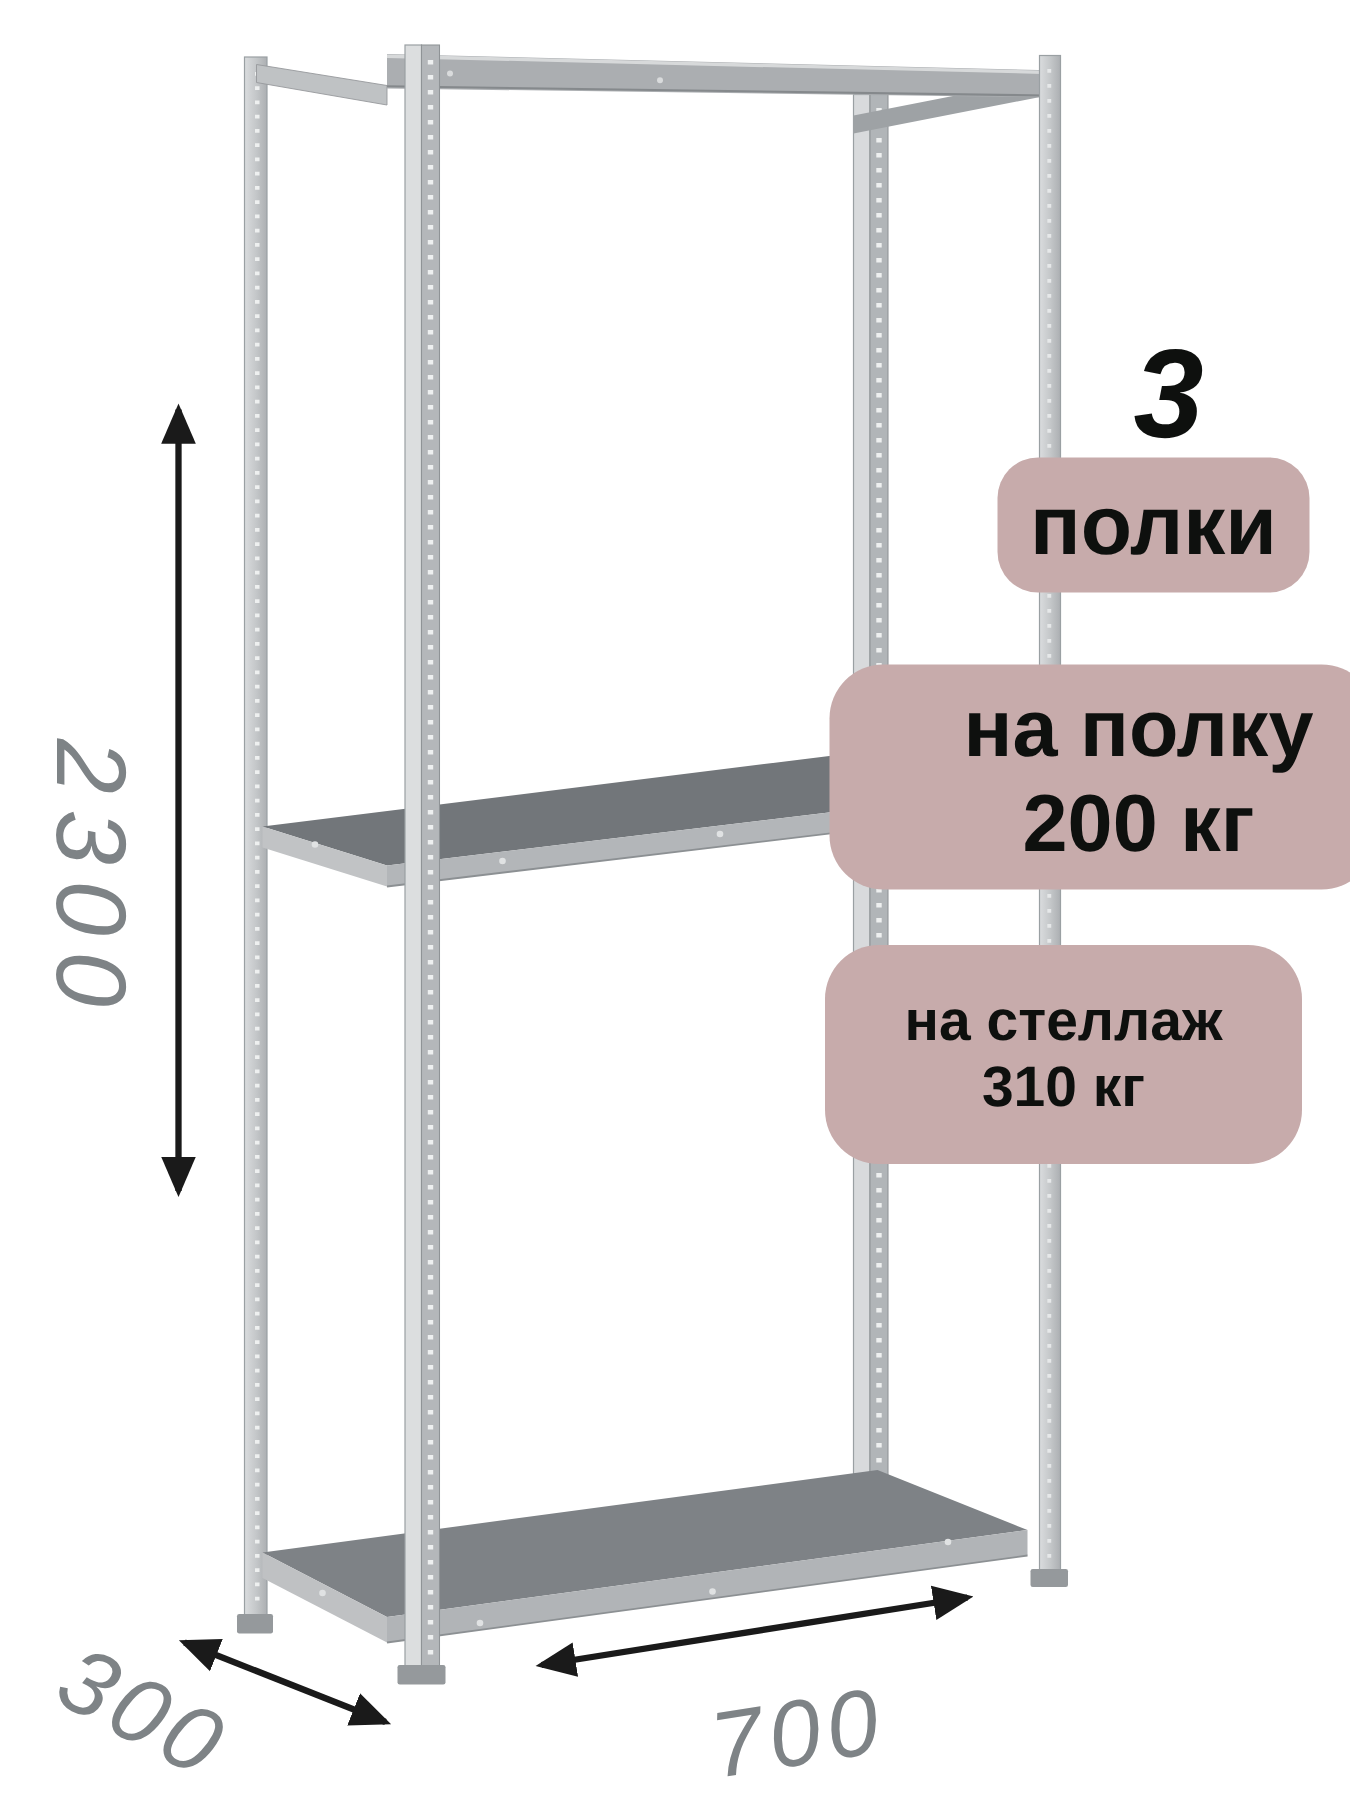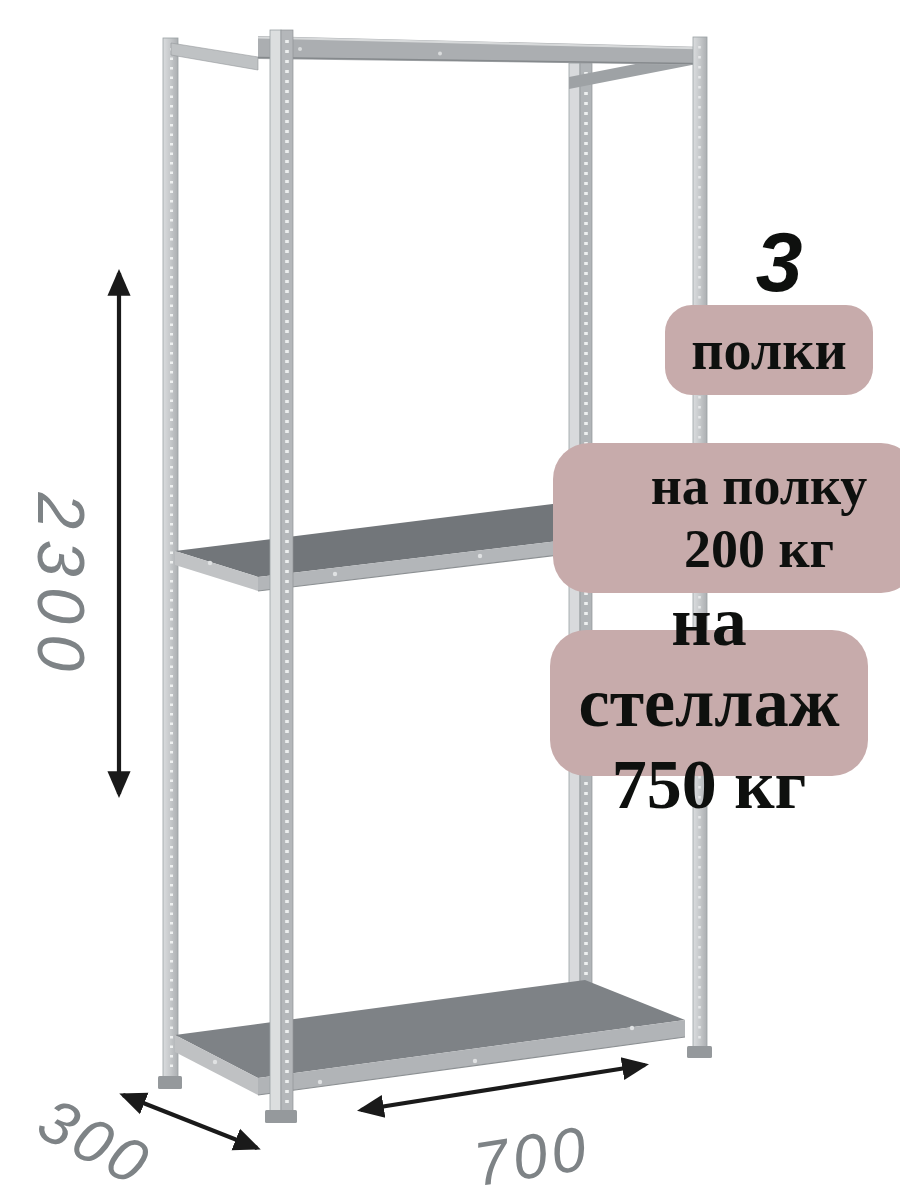--- a/index.html
+++ b/index.html
@@ -32,22 +32,22 @@
     font-size:84px;font-weight:700;font-style:italic;color:var(--badge-text);
     line-height:1;
   }
   .badge{
     position:absolute;background:var(--badge-bg);color:var(--badge-text);
     display:flex;flex-direction:column;align-items:center;justify-content:center;
     font-weight:700;text-align:center;line-height:1.16;
   }
   .badge-count{left:665px;top:305px;width:208px;height:90px;border-radius:27px;font-size:56px;}
   .badge-per-shelf{left:553px;top:443px;width:316px;height:150px;border-radius:36px;font-size:54px;padding-left:48px;}
-  .badge-per-rack{left:550px;top:630px;width:318px;height:146px;border-radius:36px;font-size:70px;}
-  .badge span{display:block;font-family:Liberation Serif, serif;}
+  .badge-per-rack{left:550px;top:630px;width:318px;height:146px;border-radius:36px;font-size:38px;}
+  .badge span{display:block;}
 </style>
 </head>
 <body>
 
 <div class="stage">
 
   <svg class="rack" width="900" height="1200" viewBox="0 0 900 1200">
     <defs>
       <linearGradient id="gpNarrow" x1="0" y1="0" x2="1" y2="0">
         <stop offset="0" stop-color="#dadcde"></stop>
@@ -133,16 +133,16 @@
     <span>полки</span>
   </div>
 
   <div class="badge badge-per-shelf">
     <span>на полку</span>
     <span>200 кг</span>
   </div>
 
   <div class="badge badge-per-rack">
     <span>на стеллаж</span>
-    <span>750 кг</span>
+    <span>310 кг</span>
   </div>
 
 </div>
 
 </body></html>

